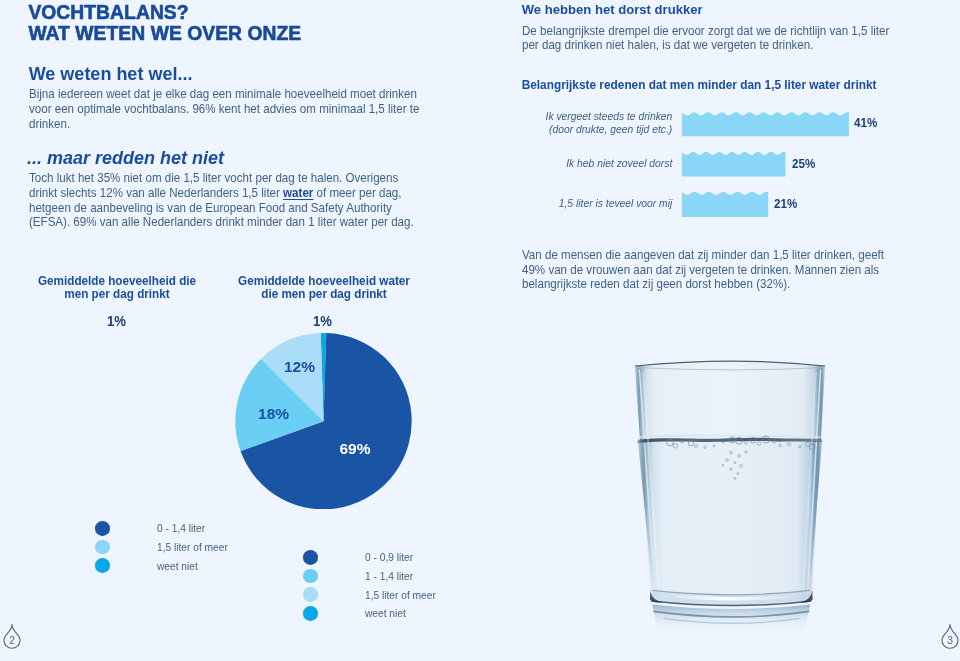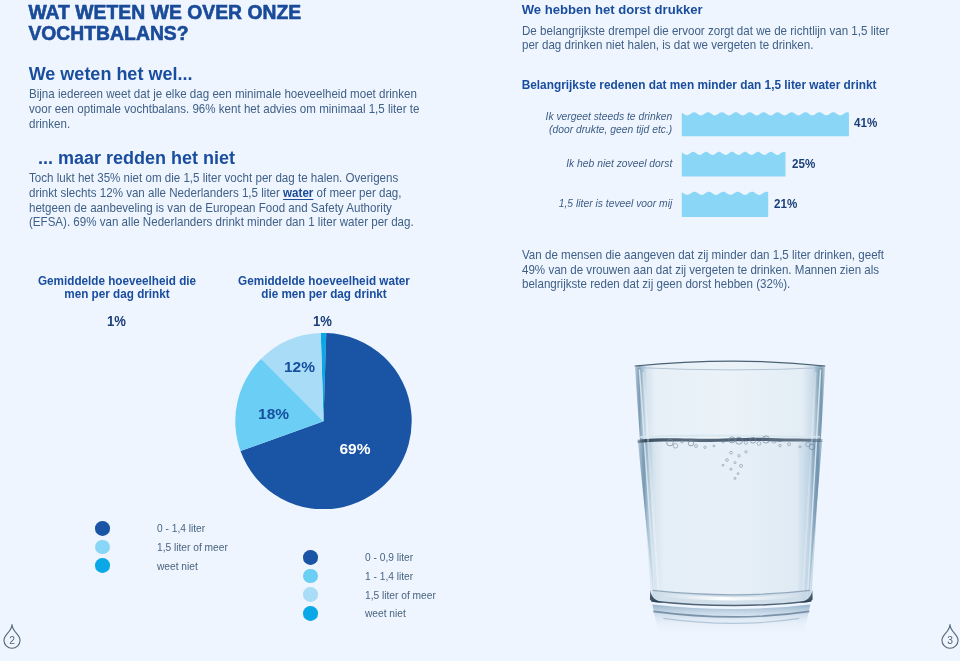--- a/index.html
+++ b/index.html
@@ -35,29 +35,29 @@
   .legdot{width:14.6px;height:14.6px;border-radius:50%;flex:0 0 auto;}
   .legtxt{font-size:11.15px;color:#486481;margin-left:5.5px;
           transform:scaleX(.915);transform-origin:0 50%;}
 </style>
 </head>
 <body>
 
 <div class="page">
 
   <div class="abs title">
+    <div>VOCHTBALANS?</div>
     <div>WAT WETEN WE OVER ONZE</div>
-    <div>VOCHTBALANS?</div>
   </div>
 
   <div class="abs h2" style="left:28.7px;top:64px;">We weten het wel...</div>
 
   <div class="abs body" style="left:28.7px;top:87.2px;width:427px;">Bijna iedereen weet dat je elke dag een minimale hoeveelheid moet drinken voor een optimale vochtbalans. 96% kent het advies om minimaal 1,5 liter te drinken.</div>
 
-  <div class="abs h2" style="left:38px;top:147.5px;">... maar redden het niet</div>
+  <div class="abs h2" style="left:27px;top:147.5px;font-style:italic;">... maar redden het niet</div>
 
   <div class="abs body" style="left:28.7px;top:171.3px;width:427px;"><span>Toch lukt het 35% niet om die 1,5 liter vocht per dag te halen. Overigens drinkt slechts 12% van alle Nederlanders 1,5 liter </span><b style="text-decoration:underline;text-decoration-thickness:1px;text-underline-offset:2.2px;">water</b><span> of meer per dag, hetgeen de aanbeveling is van de European Food and Safety Authority (EFSA). 69% van alle Nederlanders drinkt minder dan 1 liter water per dag.</span></div>
 
   <div class="abs h2 md" style="left:521.7px;top:1.5px;">We hebben het dorst drukker</div>
 
   <div class="abs body" style="left:521.7px;top:23.5px;width:412px;">De belangrijkste drempel die ervoor zorgt dat we de richtlijn van 1,5 liter per dag drinken niet halen, is dat we vergeten te drinken.</div>
 
   <div class="abs h2 sm" style="left:521.7px;top:78px;">Belangrijkste redenen dat men minder dan 1,5 liter water drinkt</div>
 
   <div class="abs body" style="left:521.7px;top:248px;width:412px;">Van de mensen die aangeven dat zij minder dan 1,5 liter drinken, geeft 49% van de vrouwen aan dat zij vergeten te drinken. Mannen zien als belangrijkste reden dat zij geen dorst hebben (32%).</div>

